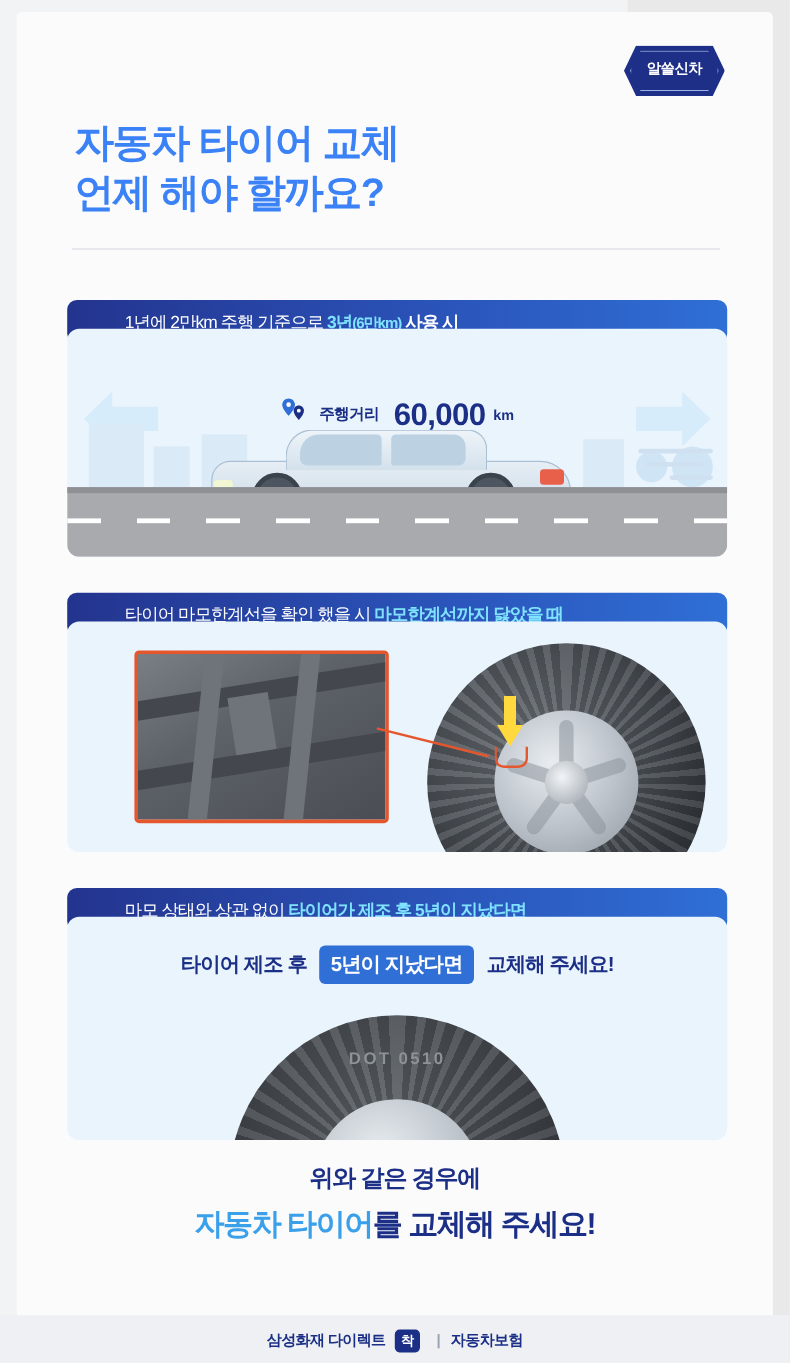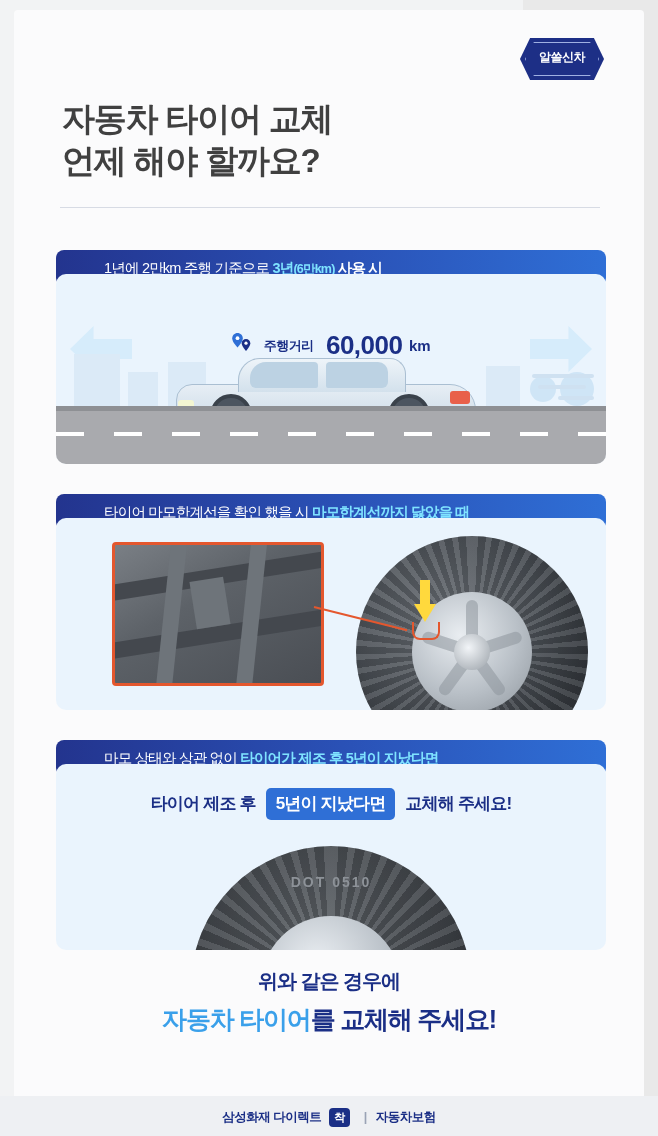--- a/index.html
+++ b/index.html
@@ -71,21 +71,21 @@
     font-weight: bold;
     letter-spacing: -0.5px;
   }
 
   
   .headline {
     position: absolute;
     left: 48px;
     top: 88px;
     width: 520px;
-    color: #404040;
+    color: #3b82f6;
     font-size: 33px;
     font-weight: bold;
     line-height: 1.28;
     letter-spacing: -1.2px;
   }
   .hr {
     position: absolute;
     left: 46px;
     top: 197px;
     width: 540px;
@@ -171,21 +171,21 @@
     vertical-align: middle;
   }
   .distance .val {
     font-size: 26px;
     font-weight: bold;
     letter-spacing: -0.5px;
     margin-left: 8px;
     vertical-align: middle;
   }
   .distance .unit {
-    font-size: 15px;
+    font-size: 12px;
     font-weight: bold;
     vertical-align: middle;
     margin-left: 2px;
   }
 
   
   .road {
     position: absolute;
     left: 0;
     bottom: 0;

